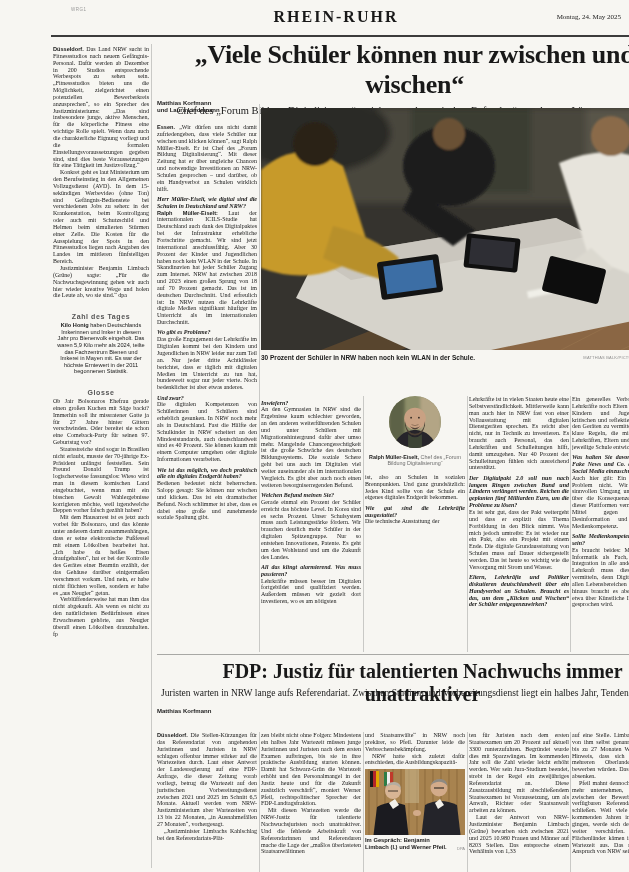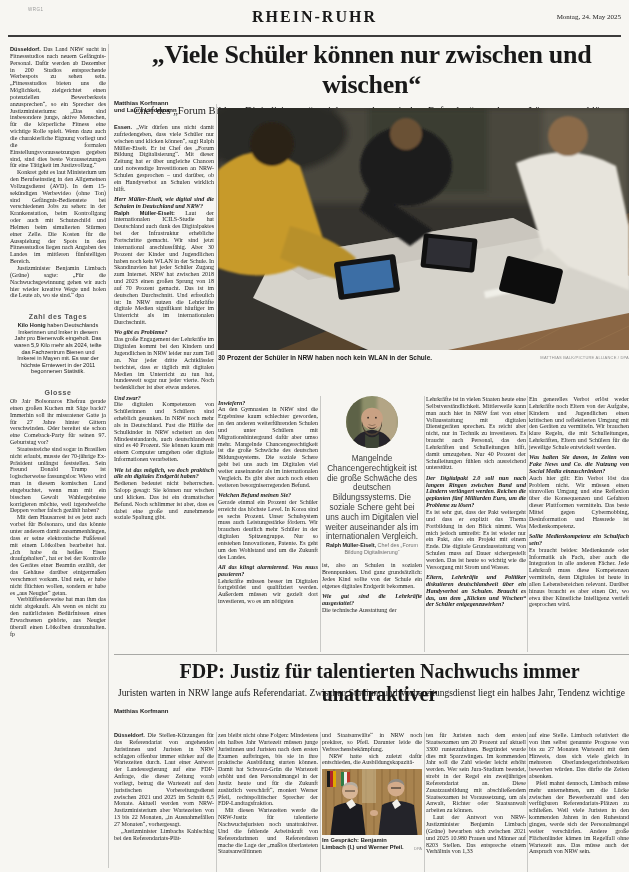--- a/index.html
+++ b/index.html
@@ -1,17 +1,17 @@
 <!DOCTYPE html>
 <html lang="de"><head>
 <meta charset="utf-8">
 <style>
   html,body{margin:0;padding:0;}
   body{width:629px;height:872px;background:#f7f6f2;font-family:"Liberation Serif",serif;color:#191919;position:relative;overflow:hidden;}
-  .page{position:absolute;inset:0;}
+  .page{position:absolute;inset:0;margin-left:43px;}
   
   .edition{position:absolute;left:28px;top:7px;font-size:4.5px;color:#9a9a9a;letter-spacing:.5px;font-family:"Liberation Sans",sans-serif;}
   .section-title{position:absolute;left:0;right:0;top:8px;text-align:center;font-size:16px;font-weight:600;letter-spacing:2px;}
   .issue-date{position:absolute;right:8px;top:13px;font-size:7px;}
   .masthead-rule{position:absolute;left:8px;top:35px;width:613px;height:2px;background:#3c3c3c;}
   
   p{margin:0;font-size:6px;line-height:6.85px;text-align:justify;text-indent:7px;}
   p.first,p.q,p.a,p.z{text-indent:0;}
   p.q{font-weight:bold;font-style:italic;margin-top:3.5px;}
   b.lead{font-family:"Liberation Sans",sans-serif;font-size:5.6px;font-weight:bold;font-style:normal;}
@@ -196,21 +196,20 @@
           <path d="M5,60 Q10,41 30,39 Q50,41 55,60 Z" fill="#26242a"></path>
           <path d="M22,44 Q30,51 38,44 L38,60 L22,60 Z" fill="#3d4435"></path>
           <circle cx="30" cy="26" r="12.5" fill="#c9a183"></circle>
           <path d="M18.5,29 Q20,43 30,43.5 Q40,43 41.5,29 L41.5,34 Q39,45 30,45.5 Q21,45 18.5,34 Z" fill="#4c3f33"></path>
           <path d="M24,35 Q30,39 36,35 Q30,42 24,35 Z" fill="#4c3f33"></path>
           <circle cx="25.5" cy="25" r="1" fill="#2c241e"></circle>
             <circle cx="34.5" cy="25" r="1" fill="#2c241e"></circle>
           <path d="M26,33 Q30,35.5 34,33" stroke="#7a5f4c" stroke-width="0.8" fill="none"></path>
         </svg>
       </div>
-      <blockquote class="pullquote" style="margin:0;">Mangelnde Chancengerechtigkeit ist die große Schwäche des deutschen Bildungssystems. Die soziale Schere geht bei uns auch im Digitalen viel weiter auseinander als im internationalen Vergleich.</blockquote>
       <div class="pq-attr">
         <b>Ralph Müller-Eiselt,</b><span> Chef des „Forum Bildung Digitalisierung“</span>
       </div>
       <div>
           <p class="a first">ist, also an Schulen in sozialen Brennpunkten. Und ganz grundsätzlich: Jedes Kind sollte von der Schule ein eigenes digitales Endgerät bekommen.</p>
           <p class="q">Wie gut sind die Lehrkräfte ausgestattet?</p>
           <p class="a">Die technische Ausstattung der</p>
         </div>
     </div>
 

